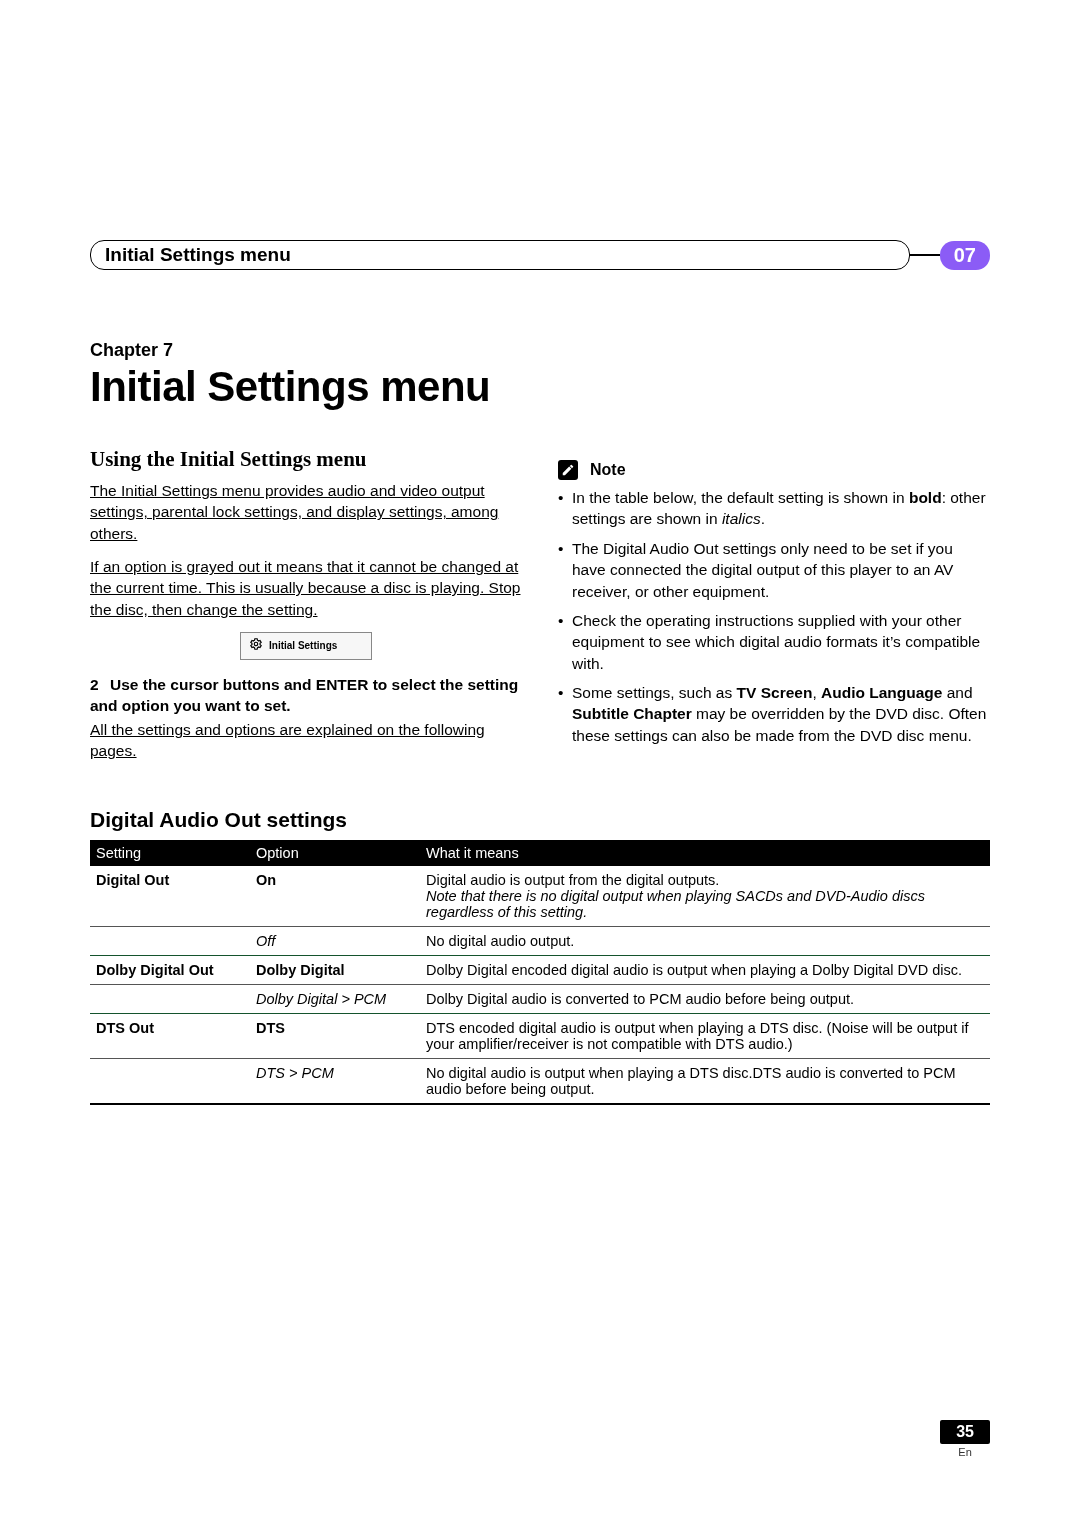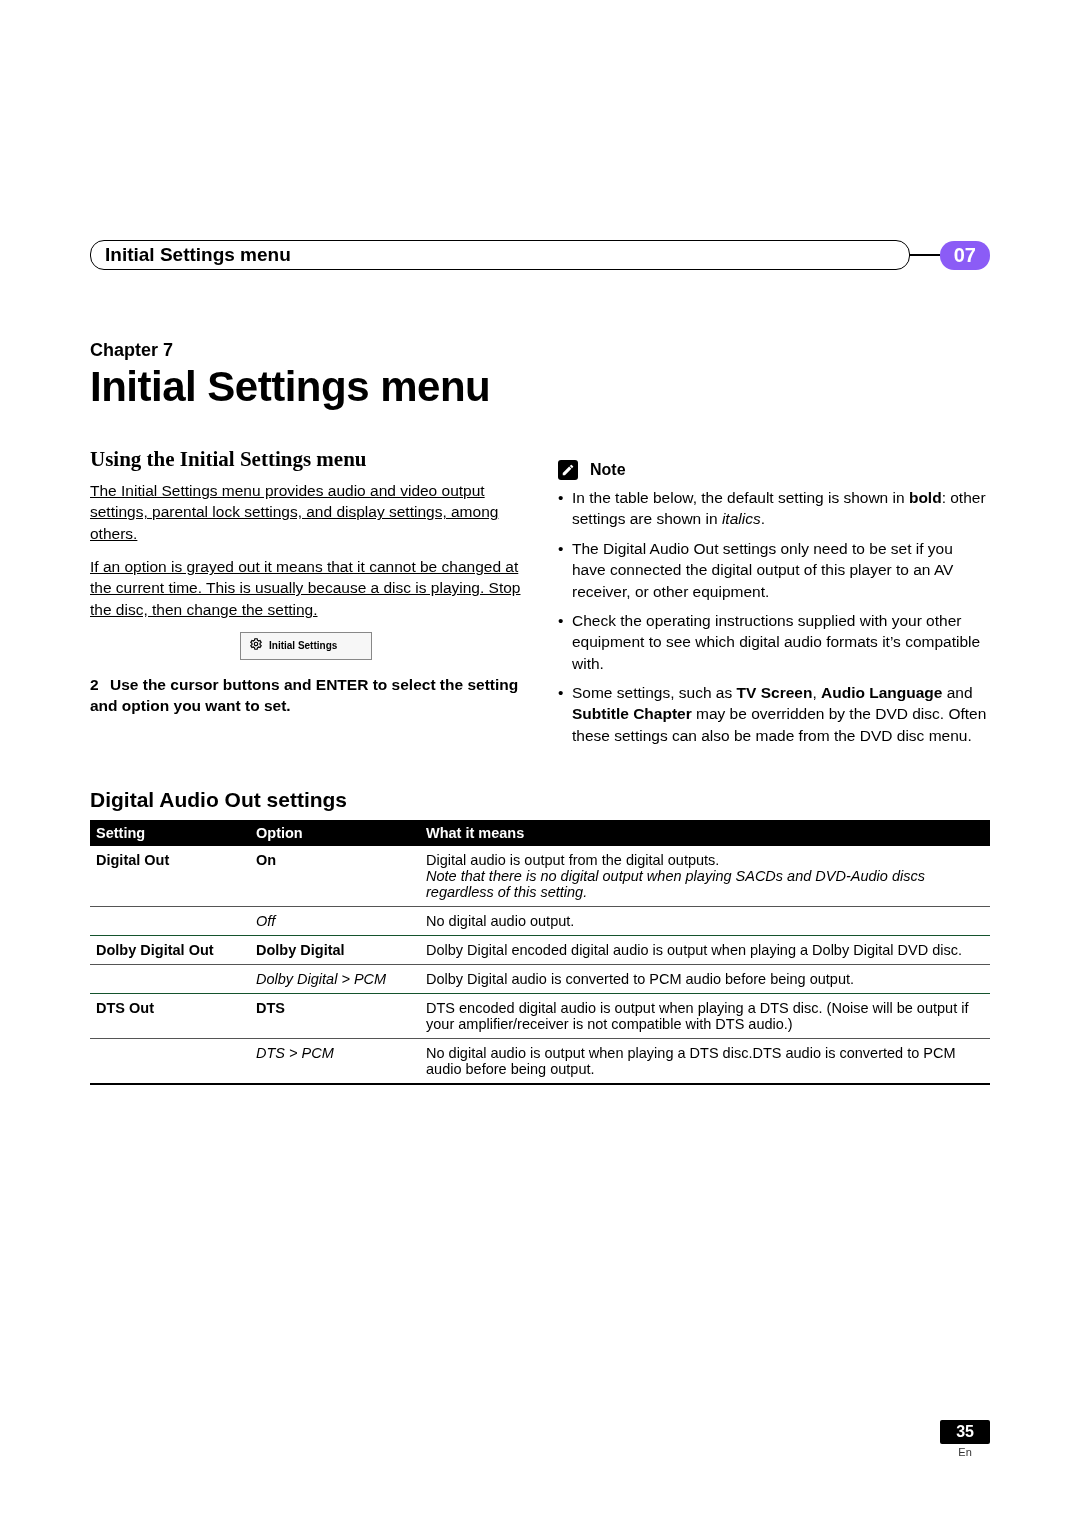--- a/index.html
+++ b/index.html
@@ -120,21 +120,21 @@
   }
   table {
     width: 100%;
     border-collapse: collapse;
     font-size: 14.5px;
   }
   thead th {
     background: #000;
     color: #fff;
     text-align: left;
-    font-weight: bold;
+    font-weight: normal;
     padding: 5px 6px;
   }
   tbody td {
     padding: 6px 6px;
     vertical-align: top;
     border-bottom: 1px solid #14532d;
   }
   tbody tr.inner td { border-bottom-width: 0.5px; border-bottom-color: #555; }
   tbody tr.last td { border-bottom: 2px solid #000; }
   td.col-setting { width: 160px; font-weight: bold; }
@@ -193,20 +193,21 @@
           <circle cx="12" cy="12" r="3"></circle>
           <path d="M19 12a7 7 0 0 0-.1-1.2l2-1.5-2-3.4-2.3 1a7 7 0 0 0-2-1.2L14 3h-4l-.6 2.7a7 7 0 0 0-2 1.2l-2.3-1-2 3.4 2 1.5A7 7 0 0 0 5 12a7 7 0 0 0 .1 1.2l-2 1.5 2 3.4 2.3-1a7 7 0 0 0 2 1.2L10 21h4l.6-2.7a7 7 0 0 0 2-1.2l2.3 1 2-3.4-2-1.5c.07-.4.1-.8.1-1.2z"></path>
         </svg>
       </span>
       <span>Initial Settings</span>
     </div>
 
     <p class="step-line">
       <span class="num">2</span><span>Use the cursor buttons and ENTER to select the setting and option you want to set.</span>
     </p>
+    <p class="para">All the settings and options are explained on the following pages.</p>
   </div>
 
   <div class="col">
     <div class="note-head">
       <span class="note-icon">
         <svg width="14" height="14" viewBox="0 0 24 24" fill="#fff">
             <path d="M3 17.25V21h3.75L17.81 9.94l-3.75-3.75L3 17.25zM20.71 7.04a1 1 0 0 0 0-1.41l-2.34-2.34a1 1 0 0 0-1.41 0l-1.83 1.83 3.75 3.75 1.83-1.83z"></path>
           </svg>
       </span>
       <span>Note</span>

